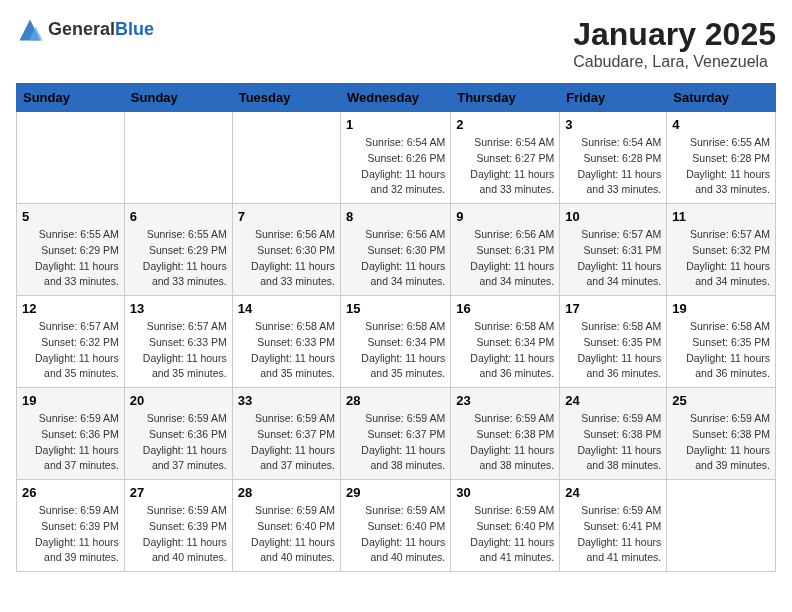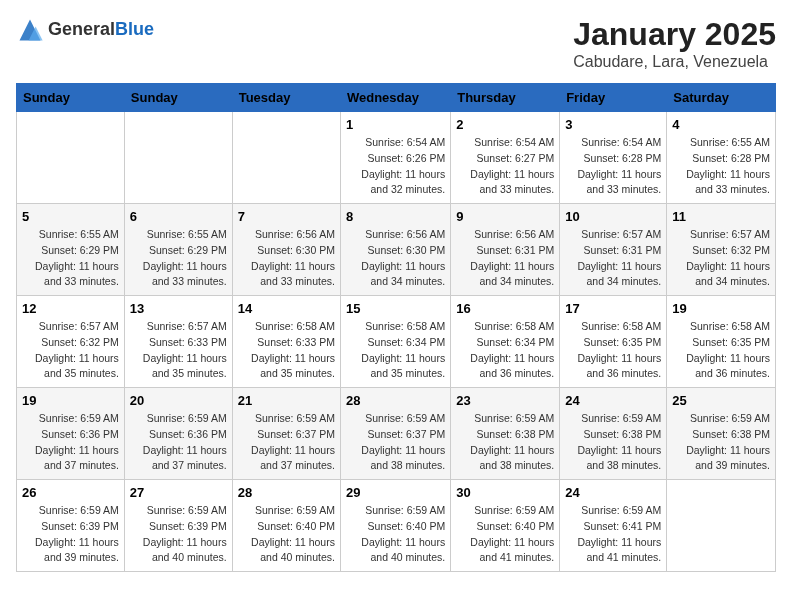--- a/index.html
+++ b/index.html
@@ -203,21 +203,21 @@
       <tr>
         <td>
           <div class="day-number">19</div>
           <div class="day-info">Sunrise: 6:59 AM<br>Sunset: 6:36 PM<br>Daylight: 11 hours and 37 minutes.</div>
         </td>
         <td>
           <div class="day-number">20</div>
           <div class="day-info">Sunrise: 6:59 AM<br>Sunset: 6:36 PM<br>Daylight: 11 hours and 37 minutes.</div>
         </td>
         <td>
-          <div class="day-number">21</div>
+          <div class="day-number">33</div>
           <div class="day-info">Sunrise: 6:59 AM<br>Sunset: 6:37 PM<br>Daylight: 11 hours and 37 minutes.</div>
         </td>
         <td>
           <div class="day-number">28</div>
           <div class="day-info">Sunrise: 6:59 AM<br>Sunset: 6:37 PM<br>Daylight: 11 hours and 38 minutes.</div>
         </td>
         <td>
           <div class="day-number">23</div>
           <div class="day-info">Sunrise: 6:59 AM<br>Sunset: 6:38 PM<br>Daylight: 11 hours and 38 minutes.</div>
         </td>

